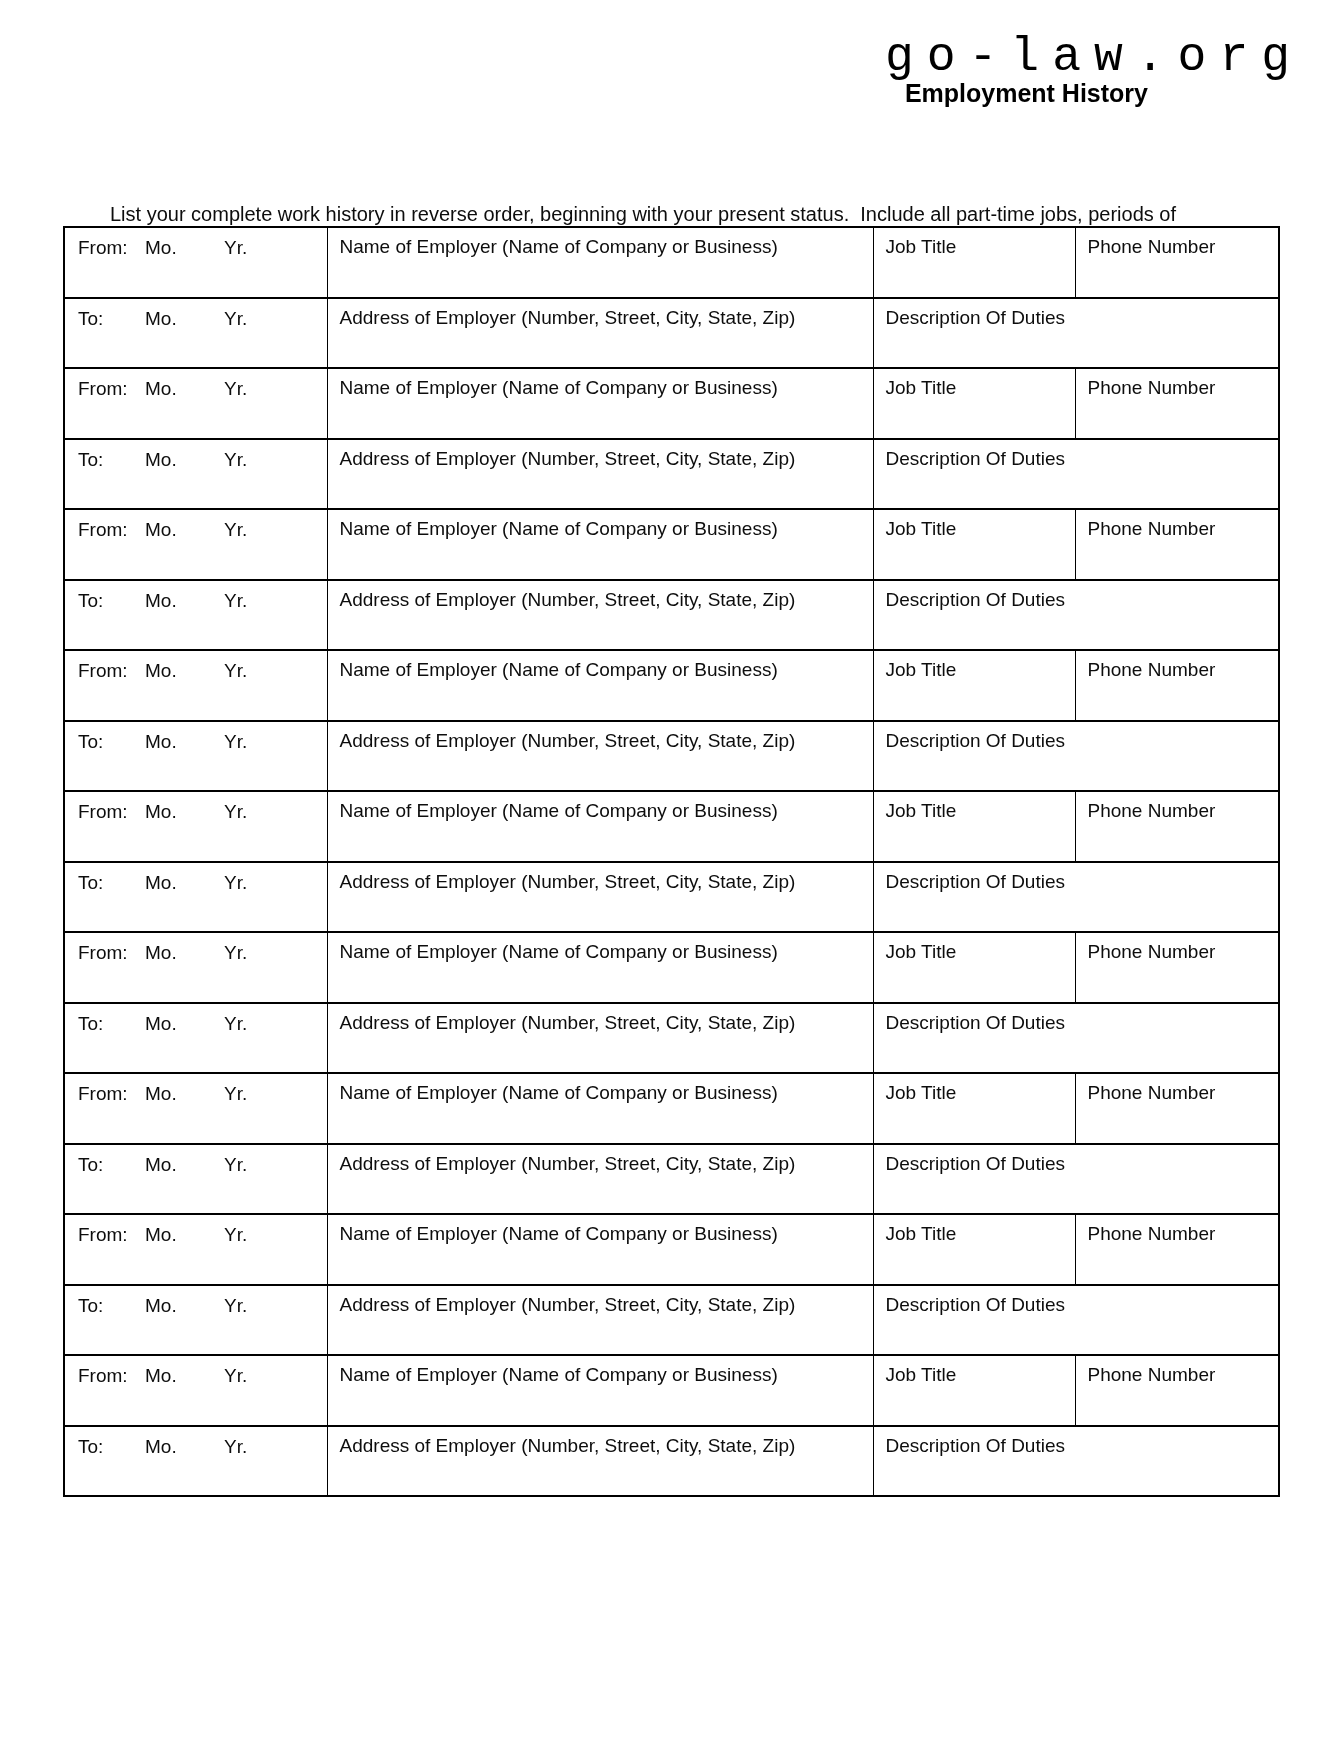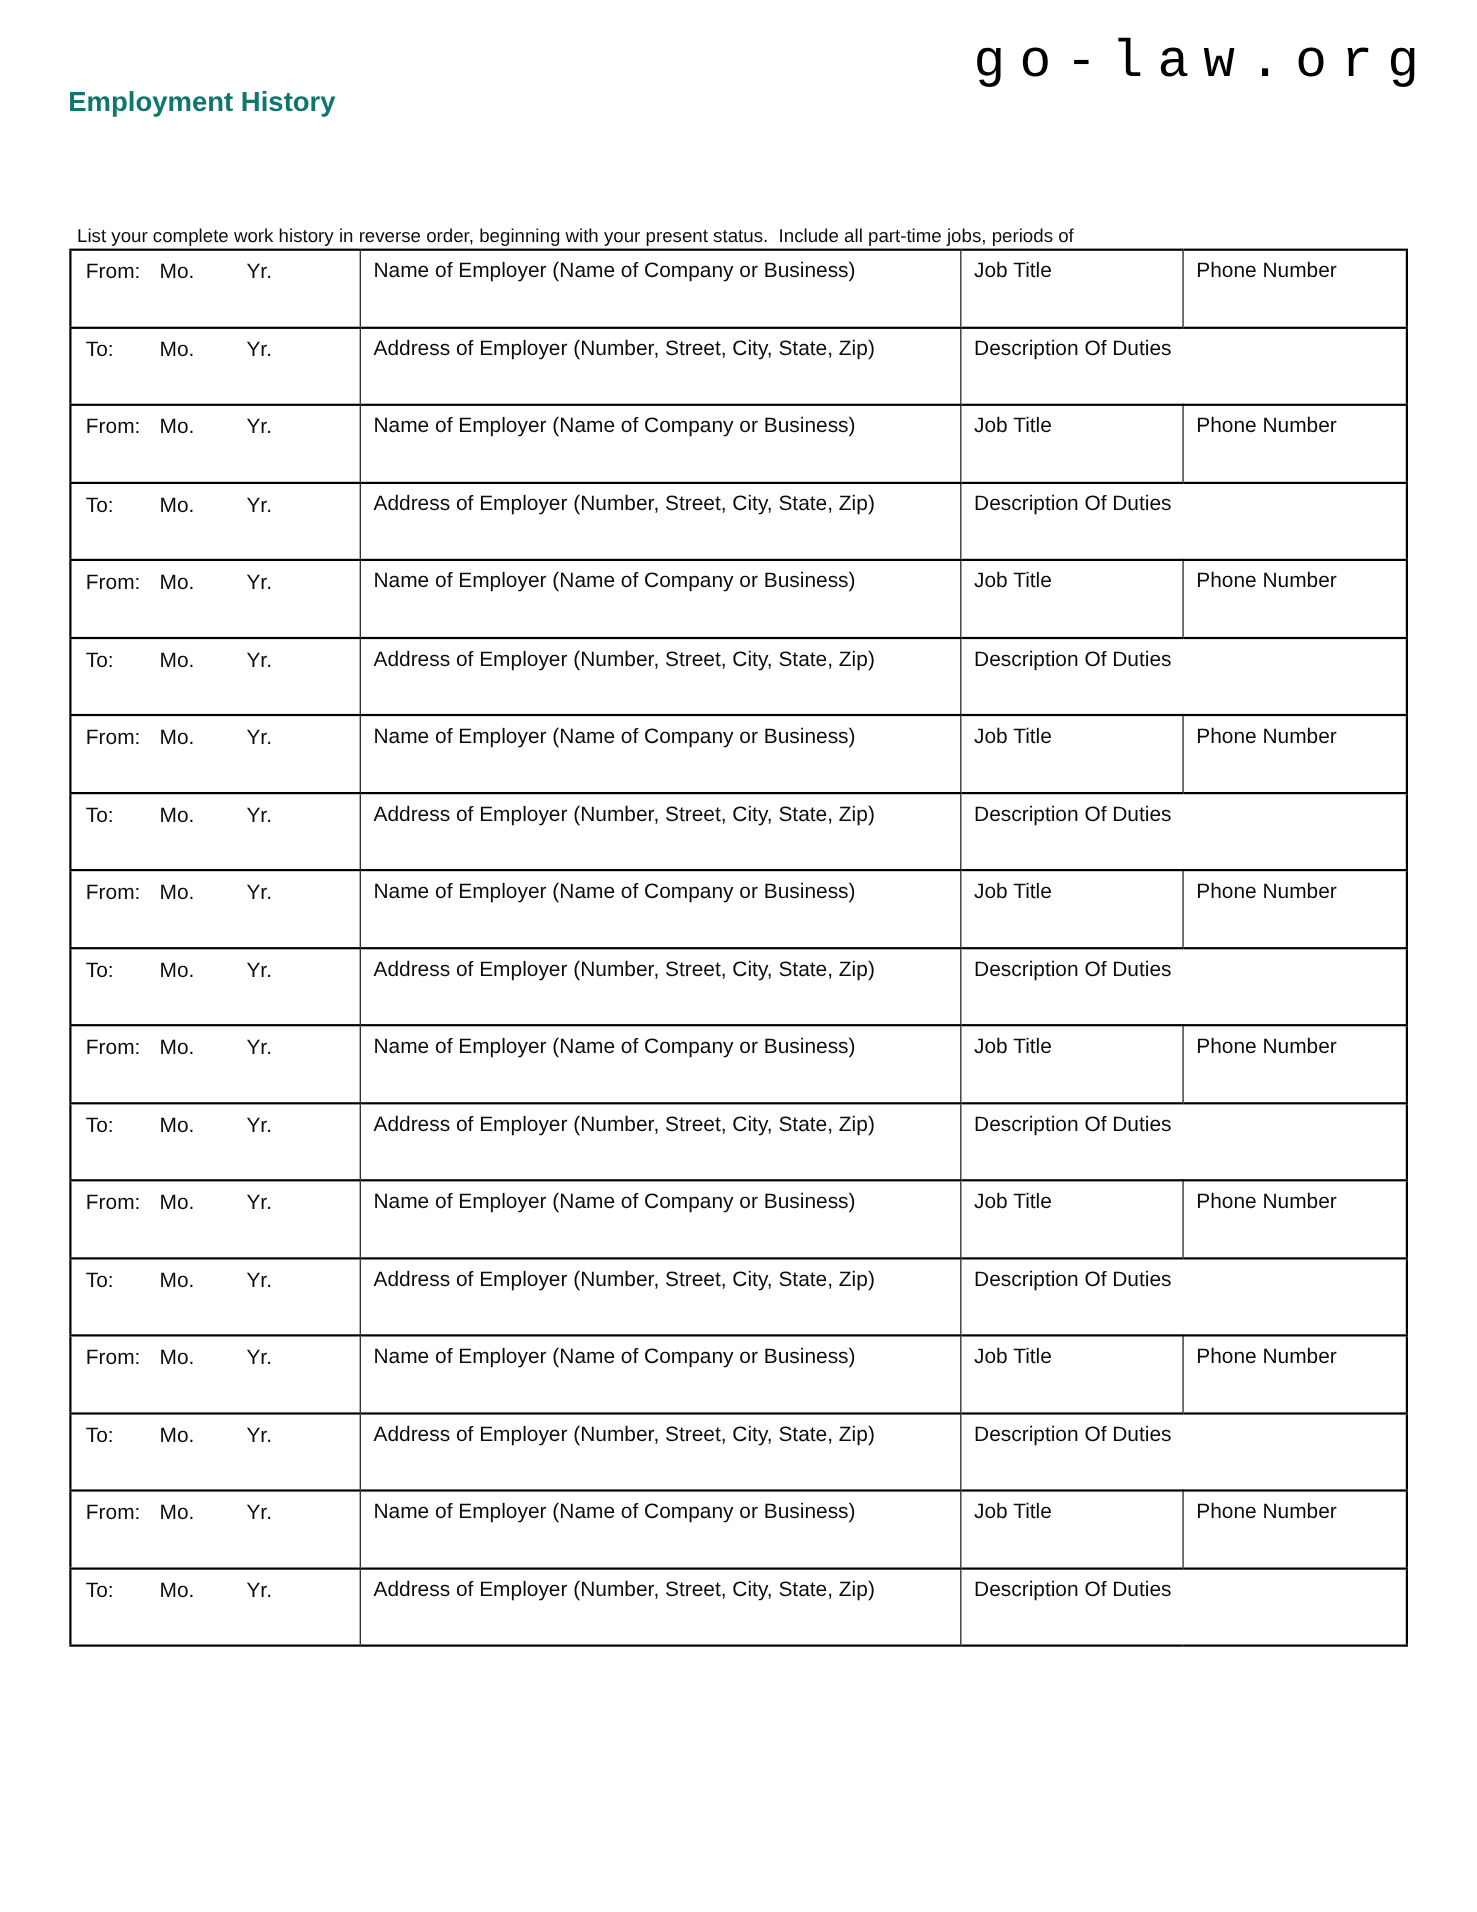--- a/index.html
+++ b/index.html
@@ -18,32 +18,33 @@
     font-size: 48px;
     font-weight: 400;
     letter-spacing: 13px;
     color: #000000;
     white-space: nowrap;
     line-height: 1;
   }
   .title {
     position: absolute;
     top: 79px; left: 62px; width: 1086px;
-    text-align: left;
+    text-align: right;
     font-size: 25px;
     font-weight: bold;
-    color: #0f766e;
+    color: #000000;
   }
   .intro {
     position: absolute;
-    top: 142px; left: 70px; width: 1180px;
-    font-size: 17px;
+    top: 142px; left: 53px; width: 1180px;
+    font-size: 20px;
     line-height: 29px;
     white-space: pre-wrap;
     color: #0d0d0d;
+    text-align: center;
   }
   table.form {
     position: absolute;
     top: 226px; left: 63px;
     width: 1215px;
     border-collapse: collapse;
     table-layout: fixed;
     border: 2px solid #000;
   }
   table.form td {

